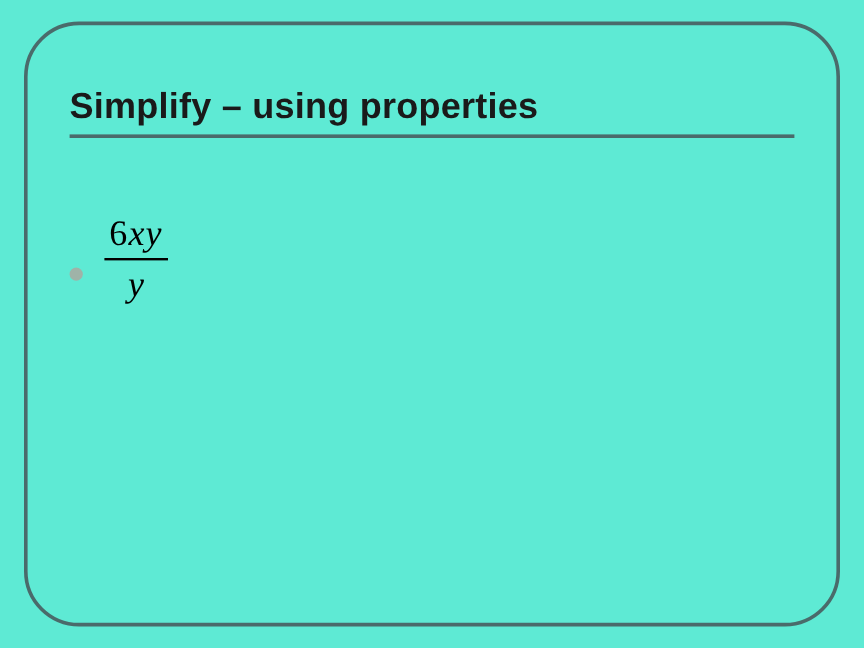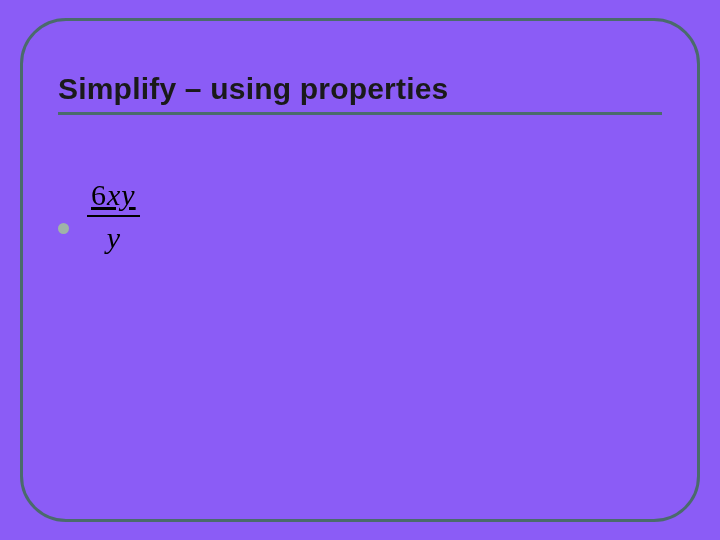--- a/index.html
+++ b/index.html
@@ -8,21 +8,21 @@
     width: 720px;
     height: 540px;
     background: #ffffff;
     font-family: Arial, Helvetica, sans-serif;
   }
   .slide {
     position: relative;
     box-sizing: border-box;
     width: 720px;
     height: 540px;
-    background: #8b5cf6;
+    background: #5eead4;
   }
   .frame {
     position: absolute;
     left: 20px;
     top: 18px;
     width: 680px;
     height: 504px;
     border: 3px solid #4a6b6b;
     border-radius: 46px;
     box-sizing: border-box;
@@ -67,21 +67,20 @@
     font-family: "Times New Roman", Times, serif;
     font-style: italic;
     font-size: 30px;
     color: #000;
     line-height: 1.1;
   }
   .num {
     display: block;
     padding: 0 4px 2px 4px;
     letter-spacing: 1px;
-    text-decoration: underline;
   }
   .num .coef {
     font-style: normal;
   }
   .frac-bar {
     display: block;
     border-top: 2px solid #000;
     margin: 2px 0;
   }
   .den {

